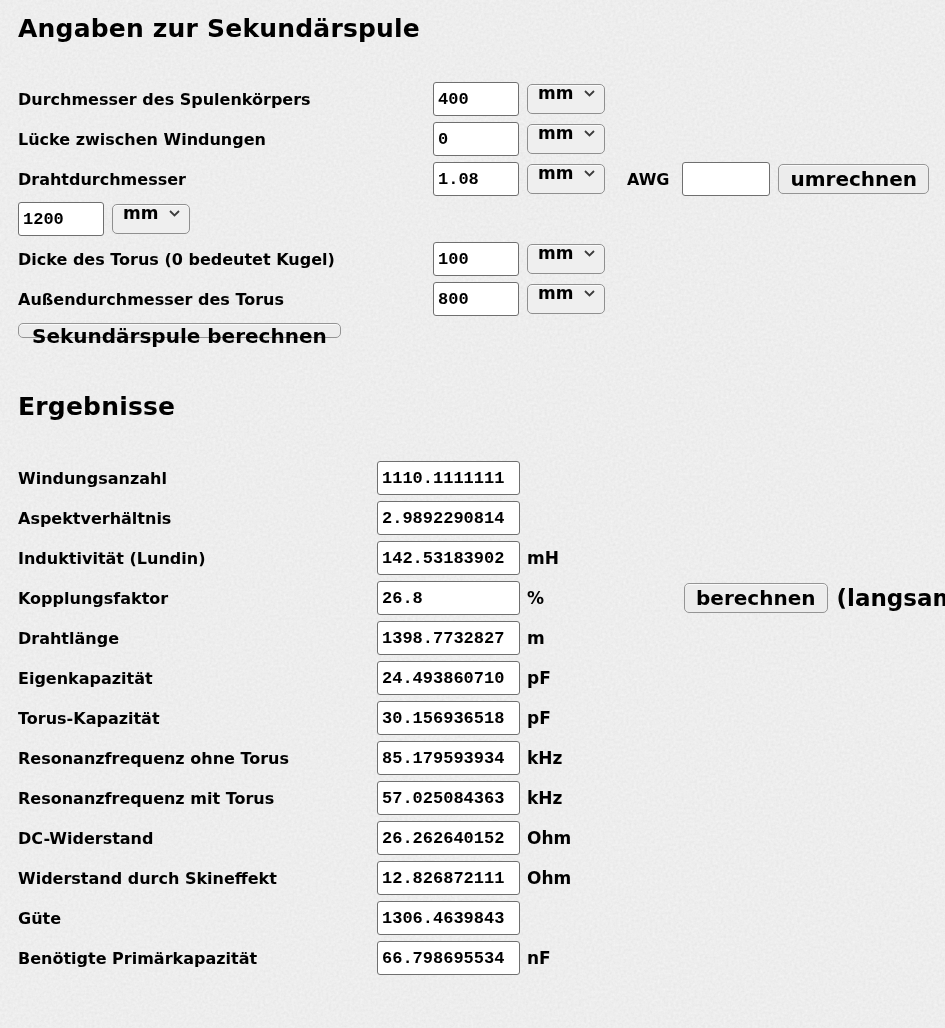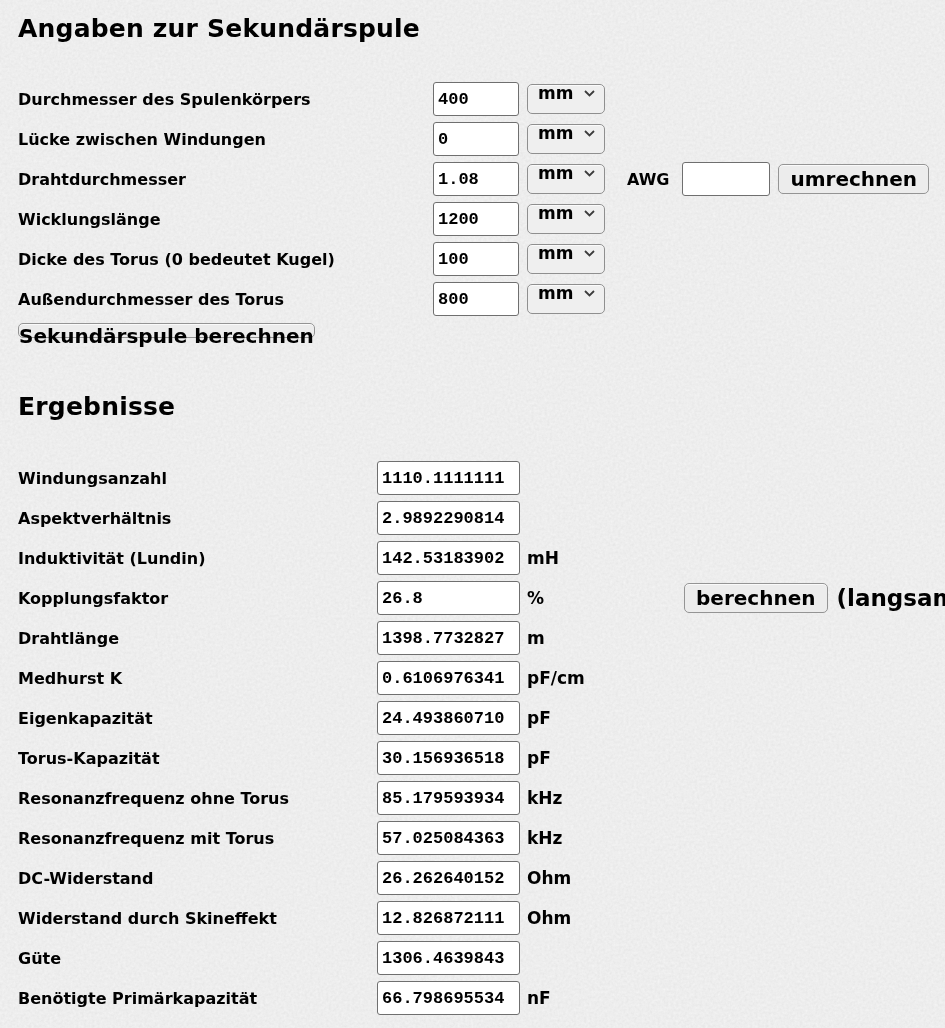--- a/index.html
+++ b/index.html
@@ -100,21 +100,21 @@
     font-size: 20px;
     color: #000;
     padding: 0 11px;
     box-shadow: inset 0 1px 0 #fafafa;
     flex: none;
   }
   button.convert { margin-left: 8px; }
   button.submit {
     height: 15px;
     margin-top: 4px;
-    padding: 0 0;
+    padding: 0 13px;
   }
   button.coupling { margin-left: 140px; }
   .unit {
     margin-left: 7px;
     font-size: 17px;
     white-space: pre;
     flex: none;
   }
   .note {
     margin-left: 9px;
@@ -184,21 +184,20 @@
               <path d="M1 1l4.5 4.5L10 1" fill="none" stroke="#3c3c3c" stroke-width="1.8"></path>
             </svg>
           </span>
       </div>
       <span class="awg-lbl">AWG</span>
       <input class="field awg" type="text" value="" style="">
       <button class="convert">umrechnen</button>
     </div>
 
     <div class="frow">
-      <span class="lbl">Wicklungslänge</span>
       <input class="field small" type="text" value="1200" style="">
       <div class="select">
         <span>mm</span>
         <span class="chev">
             <svg width="11" height="7" viewBox="0 0 11 7">
               <path d="M1 1l4.5 4.5L10 1" fill="none" stroke="#3c3c3c" stroke-width="1.8"></path>
             </svg>
           </span>
       </div>
     </div>
@@ -261,25 +260,20 @@
       <button class="coupling">berechnen</button>
       <span class="note">(langsam!)</span>
     </div>
 
     <div class="rrow">
       <span class="lbl">Drahtlänge</span>
       <input class="field result" type="text" value="1398.7732827" style="">
       <span class="unit">m</span>
     </div>
 
-    <div class="rrow">
-      <span class="lbl">Medhurst K</span>
-      <input class="field result" type="text" value="0.6106976341" style="">
-      <span class="unit">pF/cm</span>
-    </div>
 
     <div class="rrow">
       <span class="lbl">Eigenkapazität</span>
       <input class="field result" type="text" value="24.493860710" style="">
       <span class="unit">pF</span>
     </div>
 
     <div class="rrow">
       <span class="lbl">Torus-Kapazität</span>
       <input class="field result" type="text" value="30.156936518" style="">

